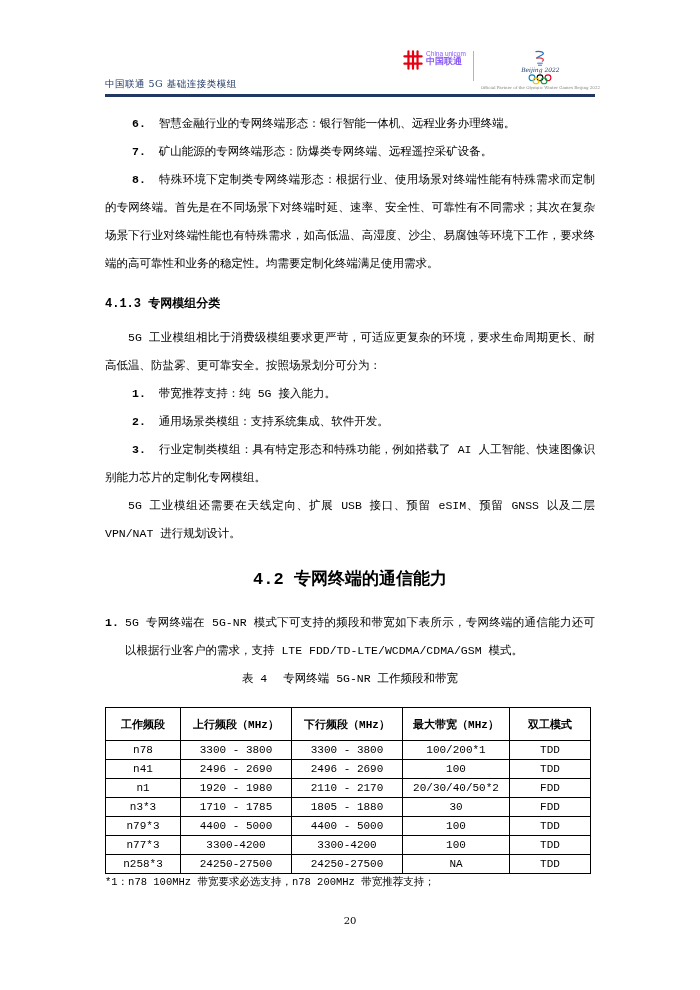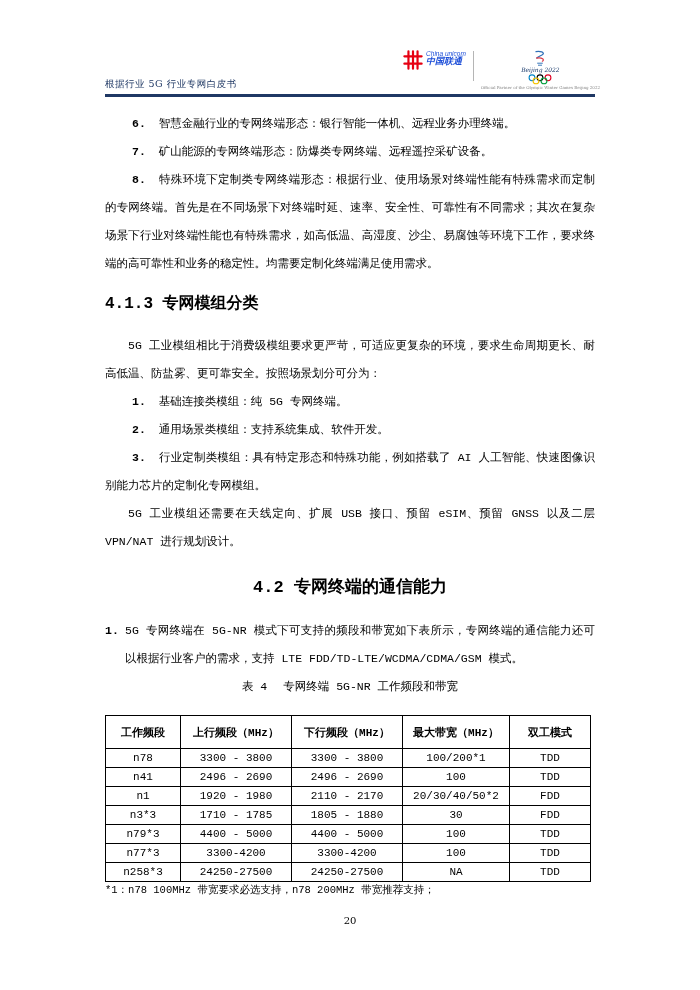--- a/index.html
+++ b/index.html
@@ -4,35 +4,35 @@
 <style>
   html,body{margin:0;padding:0;}
   body{width:700px;height:990px;background:#e8e8e8;font-family:"DejaVu Serif","Liberation Serif",serif;color:#000;}
   .page{position:relative;width:700px;height:990px;background:#ffffff;overflow:hidden;margin:0 auto;}
 
   
   .hdr-title{position:absolute;left:105px;top:78px;font-size:9.5px;color:#1F3864;letter-spacing:.5px;}
   .hdr-rule{position:absolute;left:105px;top:94px;width:490px;height:2.5px;background:#1F3864;}
   .logos{position:absolute;top:50px;right:100px;display:flex;align-items:flex-start;gap:7px;}
   .logo-unicom{display:flex;gap:3px;align-items:flex-start;}
-  .unicom-text{color:#1d4ed8;line-height:1.1;font-style:italic;}
+  .unicom-text{color:#8b5cf6;line-height:1.1;}
   .u-en{font-size:6.5px;font-family:"Liberation Sans",sans-serif;}
   .u-cn{font-size:9px;font-weight:bold;}
   .logo-divider{width:1px;height:30px;background:#b5b5b5;margin-top:1px;}
   .logo-beijing{display:flex;flex-direction:column;align-items:center;line-height:1;}
   .bj-text{font-size:6px;font-style:italic;color:#1a3a6b;margin:1px 0;}
   .bj-caption{font-size:4px;color:#8a8a8a;margin-top:1px;white-space:nowrap;}
 
   
   .content{position:absolute;left:105px;top:110px;width:490px;font-size:11.5px;line-height:28px;text-align:justify;font-family:Liberation Mono, monospace;}
   .num-item{margin:0;text-indent:27px;}
   .num-item .num{font-weight:bold;margin-right:13px;}
   .para{margin:0;text-indent:23px;}
-  .mt16{margin-top:16px;}
-  .h413{margin:14px 0 0 0;font-size:16px;line-height:24px;font-weight:bold;text-indent:0;text-align:left;}
+  .mt16{margin-top:8px;}
+  .h413{margin:14px 0 0 0;font-size:12px;line-height:24px;font-weight:bold;text-indent:0;text-align:left;}
   .h42{margin:19px 0 0 0;font-size:17px;line-height:26px;font-weight:bold;text-indent:0;text-align:center;}
   .hang-item{display:flex;margin-top:16px;}
   .hnum{font-weight:bold;width:20px;flex:none;}
   .htxt{flex:1;text-align:justify;}
 
   
   .tbl-caption{margin-top:4px;line-height:20px;text-align:center;font-size:11.5px;text-indent:0;}
   .cap-gap{margin-left:16px;}
   table.freq{border-collapse:collapse;margin-top:18px;width:470px;font-size:11px;line-height:normal;table-layout:fixed;}
   .freq th,.freq td{border:1px solid #000;text-align:center;padding:0 2px;overflow:hidden;}
@@ -41,21 +41,21 @@
   .freq .c1{width:70px;}.freq .c2{width:106px;}.freq .c3{width:106px;}.freq .c4{width:102px;}.freq .c5{width:76px;}
   .footnote{font-size:10.5px;line-height:16px;text-indent:0;text-align:left;}
 
   .page-num{position:absolute;top:915px;left:0;width:700px;text-align:center;font-size:10px;}
 </style>
 </head>
 <body>
 
 <div class="page">
 
-  <div class="hdr-title">根据行业 5G 行业专网白皮书</div>
+  <div class="hdr-title">中国联通 5G 基础连接类模组</div>
   <div class="hdr-rule"></div>
 
   <div class="logos">
     <div class="logo-unicom">
       <svg width="20" height="20" viewBox="0 0 22 22">
         <path d="M6 1.5 v19 M11 1.5 v19 M16 1.5 v19 M1.5 7 h19 M1.5 15 h19" stroke="#E60012" stroke-width="2.4" fill="none" stroke-linecap="round"></path>
       </svg>
       <div class="unicom-text">
         <div class="u-en">China unicom</div>
         <div class="u-cn">中国联通</div>
@@ -85,21 +85,21 @@
     <p class="num-item"><span class="num">6.</span><span>智慧金融行业的专网终端形态：银行智能一体机、远程业务办理终端。</span></p>
 
     <p class="num-item"><span class="num">7.</span><span>矿山能源的专网终端形态：防爆类专网终端、远程遥控采矿设备。</span></p>
 
     <p class="num-item"><span class="num">8.</span><span>特殊环境下定制类专网终端形态：根据行业、使用场景对终端性能有特殊需求而定制的专网终端。首先是在不同场景下对终端时延、速率、安全性、可靠性有不同需求；其次在复杂场景下行业对终端性能也有特殊需求，如高低温、高湿度、沙尘、易腐蚀等环境下工作，要求终端的高可靠性和业务的稳定性。均需要定制化终端满足使用需求。</span></p>
 
     <h2 class="h413">4.1.3 专网模组分类</h2>
 
     <p class="para mt16">5G 工业模组相比于消费级模组要求更严苛，可适应更复杂的环境，要求生命周期更长、耐高低温、防盐雾、更可靠安全。按照场景划分可分为：</p>
 
-    <p class="num-item"><span class="num">1.</span><span>基础连接类模组：纯 5G 专网终端。</span></p>
+    <p class="num-item"><span class="num">1.</span><span>带宽推荐支持：纯 5G 接入能力。</span></p>
 
     <p class="num-item"><span class="num">2.</span><span>通用场景类模组：支持系统集成、软件开发。</span></p>
 
     <p class="num-item"><span class="num">3.</span><span>行业定制类模组：具有特定形态和特殊功能，例如搭载了 AI 人工智能、快速图像识别能力芯片的定制化专网模组。</span></p>
 
     <p class="para">5G 工业模组还需要在天线定向、扩展 USB 接口、预留 eSIM、预留 GNSS 以及二层 VPN/NAT 进行规划设计。</p>
 
     <h2 class="h42">4.2 专网终端的通信能力</h2>
 
     <div class="hang-item">

